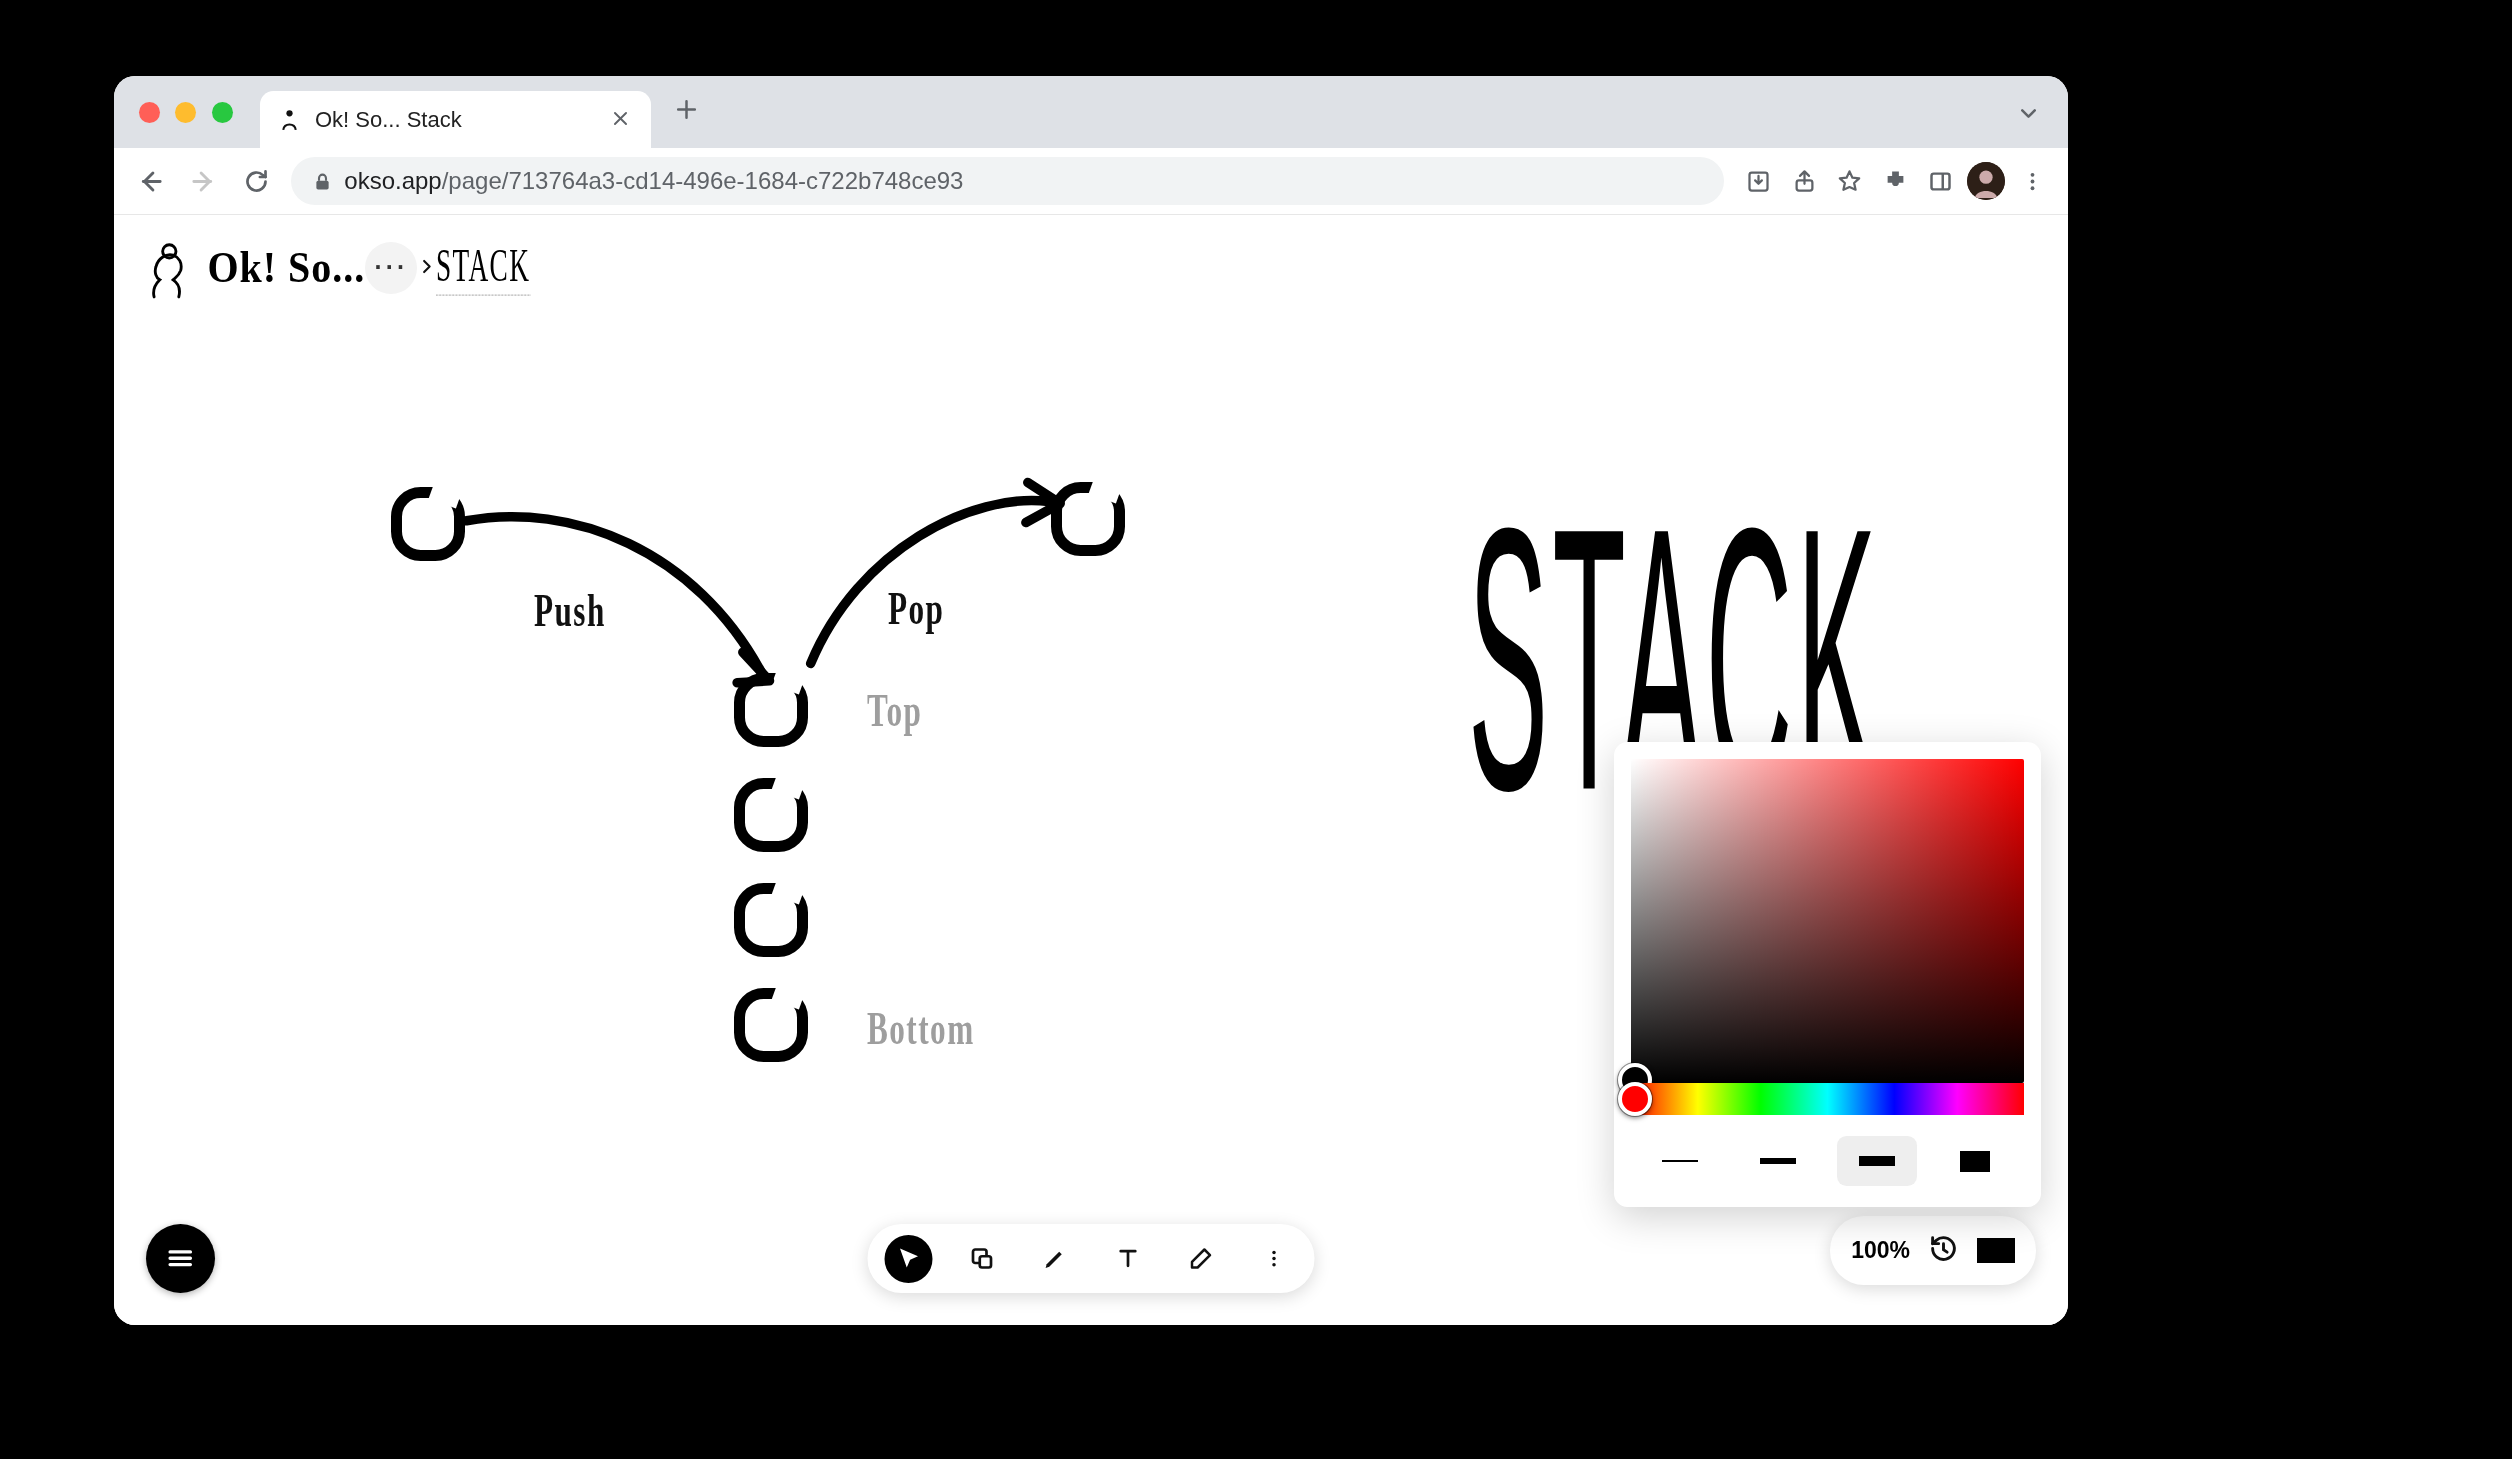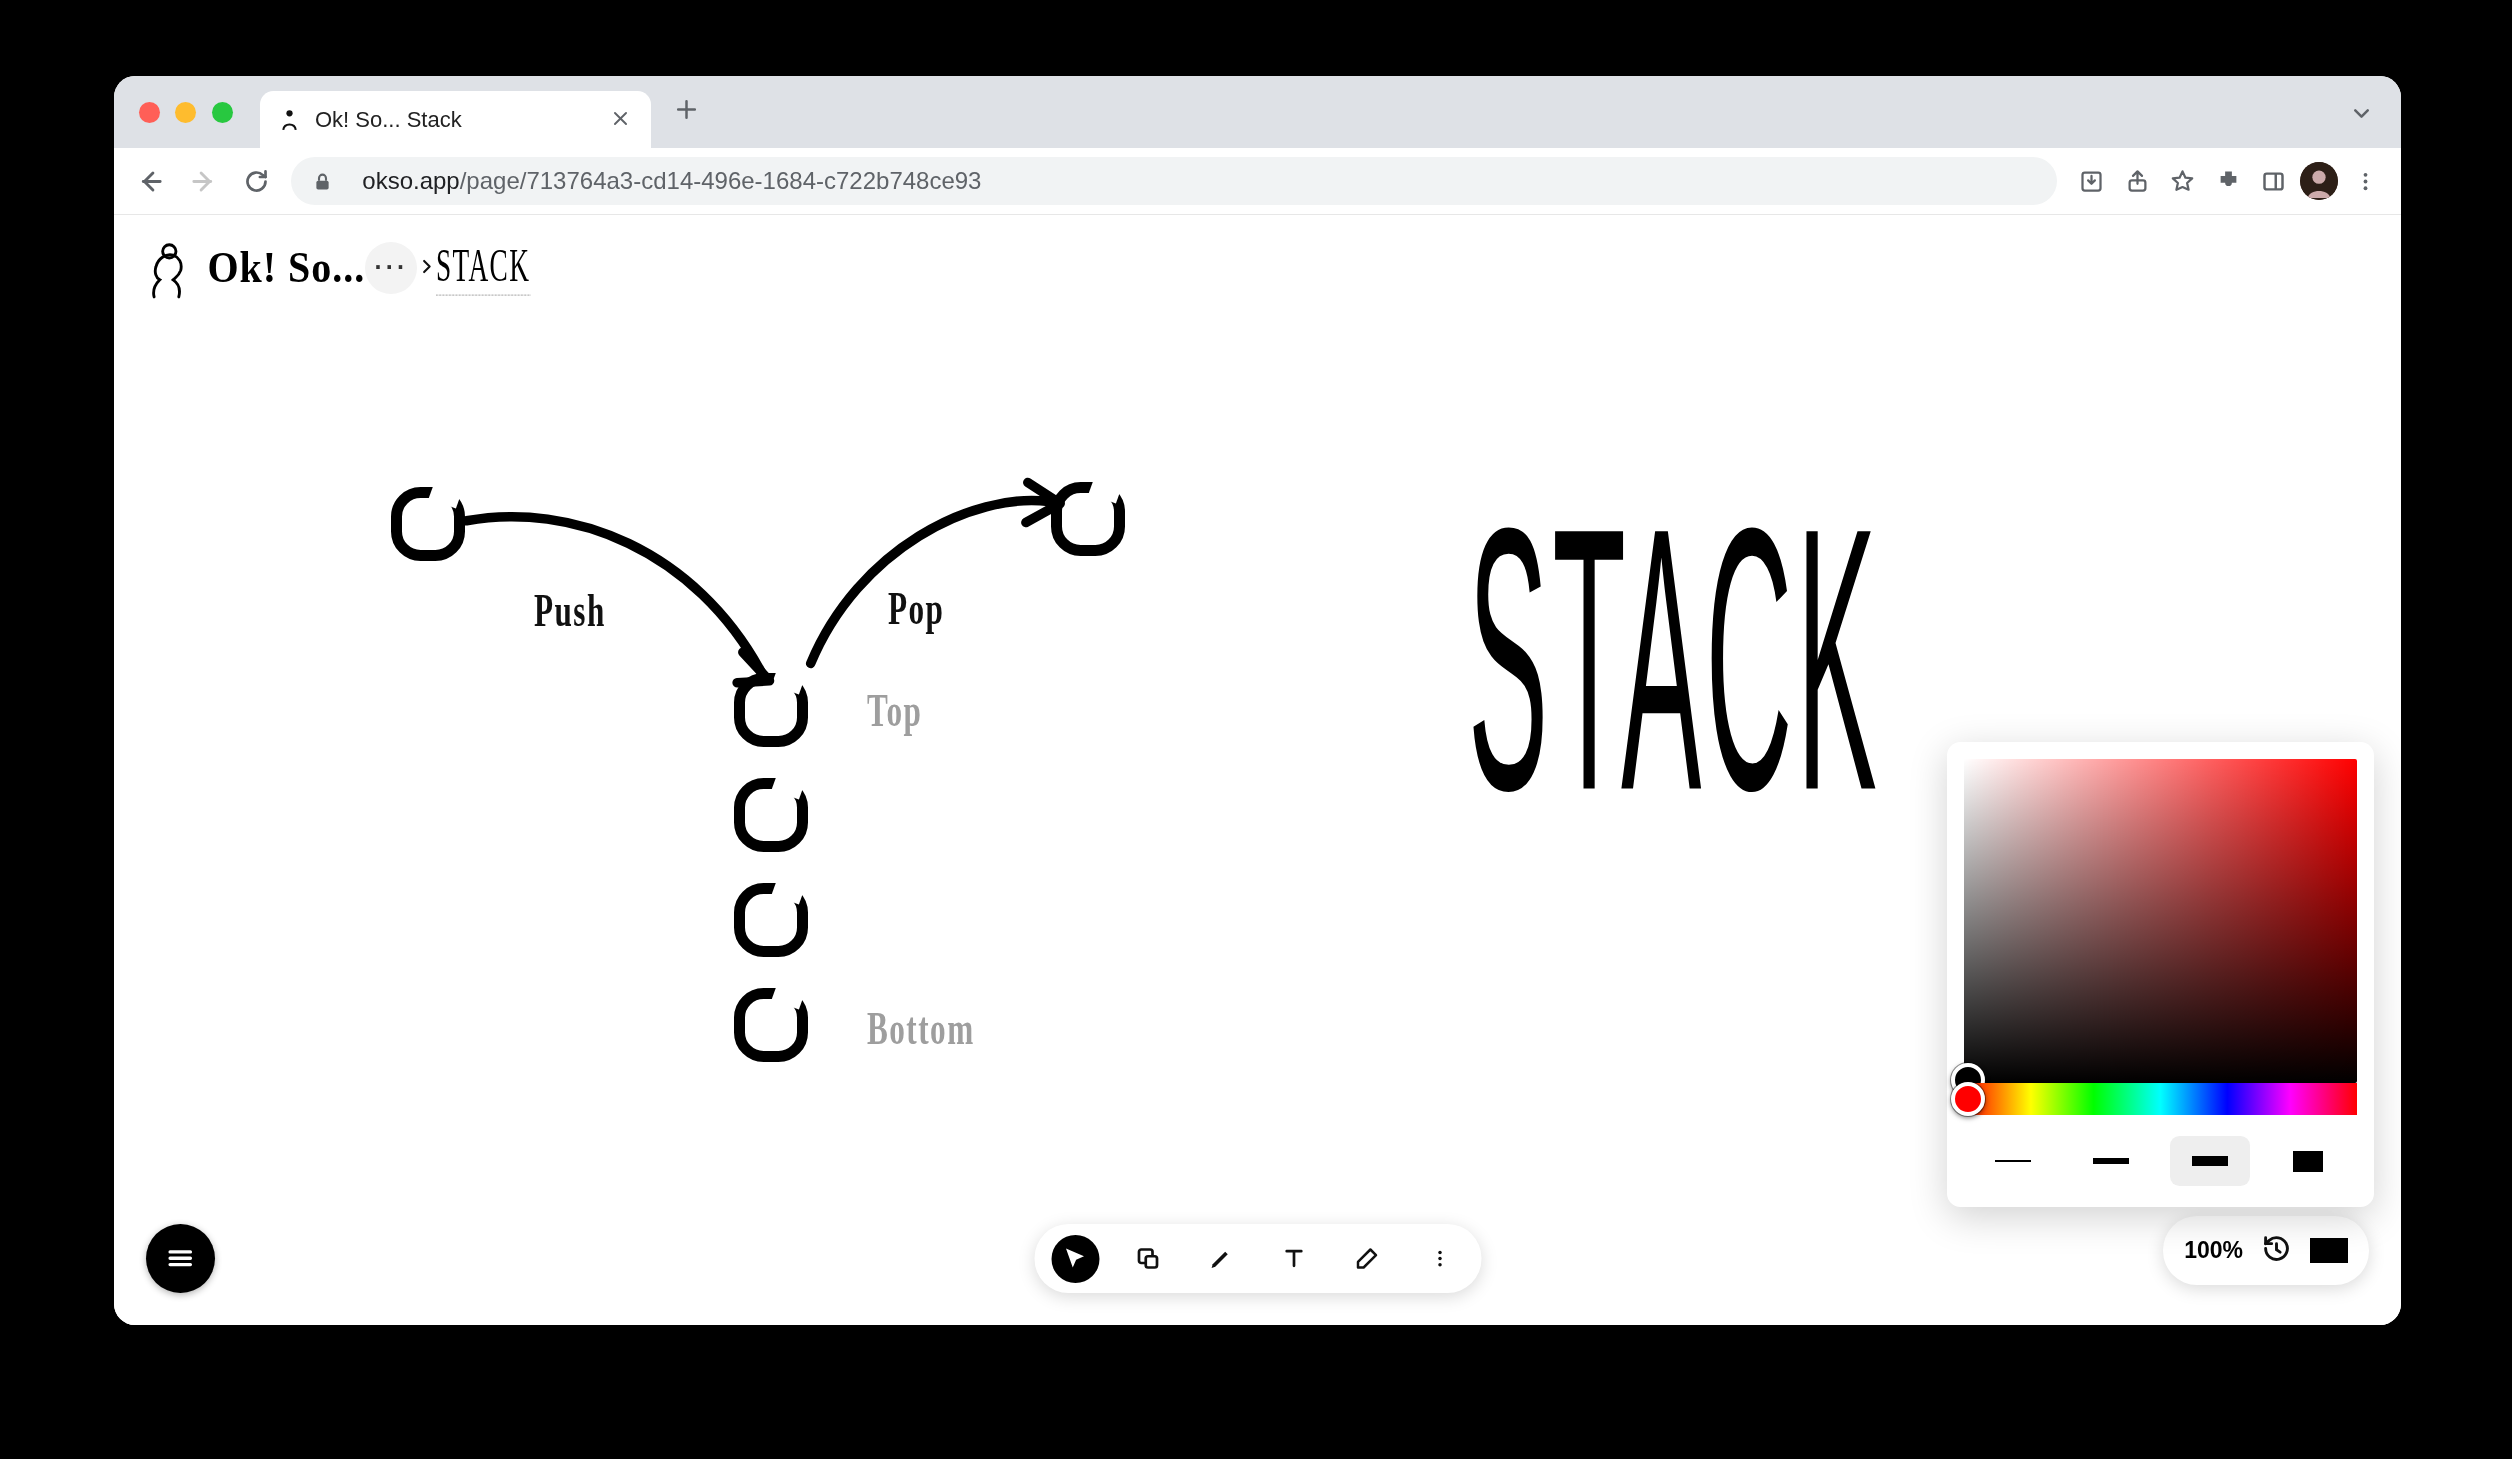--- a/index.html
+++ b/index.html
@@ -13,21 +13,21 @@
   }
   .frame {
     width: 2512px; height: 1459px;
     background: #000;
     position: relative;
     transform-origin: top left;
   }
   .browser {
     position: absolute;
     left: 114px; top: 76px;
-    width: 2287px; height: 1249px;
+    width: 1954px; height: 1249px;
     background: #fff;
     border-radius: 21px;
     box-shadow: 0 29px 76px rgba(0,0,0,0.6);
     overflow: hidden;
     display: flex;
     flex-direction: column;
   }
   
   .tabstrip {
     height: 72px;
@@ -65,21 +65,21 @@
     padding: 0 17px;
     gap: 15.3px;
   }
   .icn { width:38px; height:38px; display:flex; align-items:center; justify-content:center; color:#5f6368; cursor:pointer; border-radius:50%; }
   .icn.disabled { color:#bdbdbd; }
   .omnibox {
     flex:1; height:48px; background:#f1f3f4; border-radius:24px;
     display:flex; align-items:center; padding:0 21px; gap:13.4px;
   }
   .lock { width:19px; height:19px; }
-  .url { font-size:24px; color:#202124;margin-left:18px; }
+  .url { font-size:24px; color:#202124; }
   .url .host { color:#202124; }
   .url .path { color:#5f6368; }
   .toolbar-right { display:flex; align-items:center; gap:7.6px; }
   .avatar { width:38px; height:38px; border-radius:50%; background:#3a2a20; display:flex; align-items:center; justify-content:center; overflow:hidden; }
   .avatar svg { width:38px; height:38px; }
   
   .app-header {
     height: 105px;
     display:flex; align-items:center;
     padding: 0 23px;

